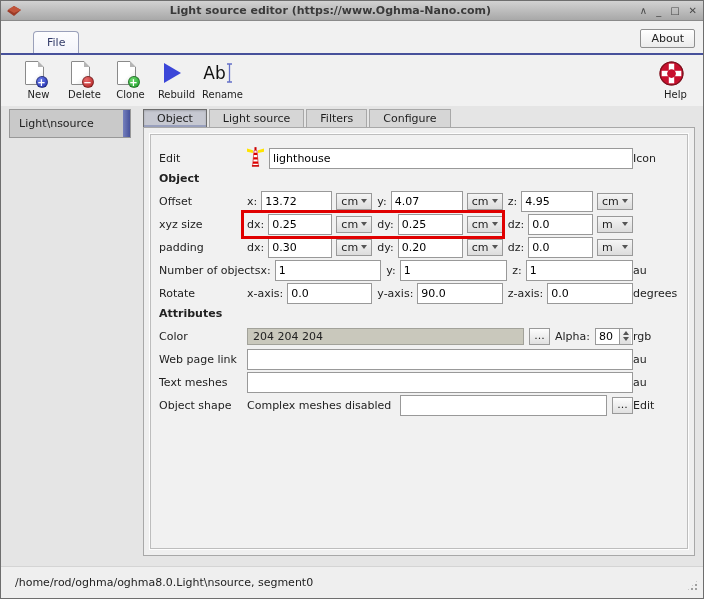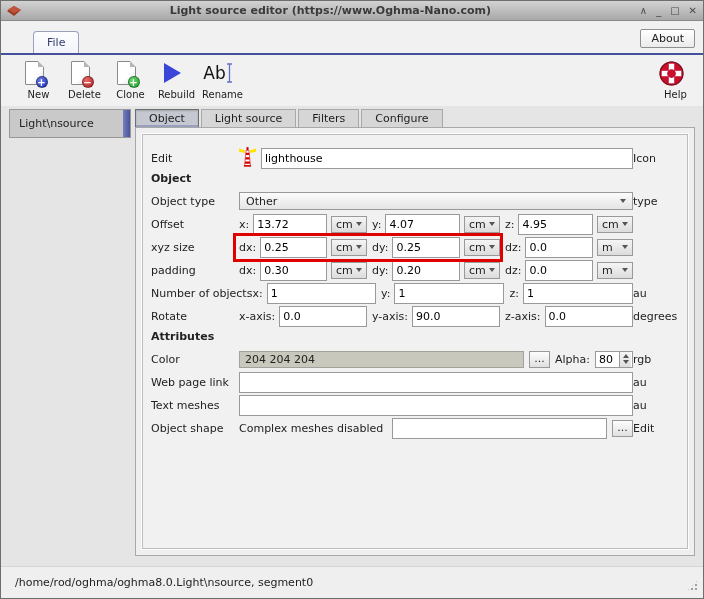--- a/index.html
+++ b/index.html
@@ -87,21 +87,21 @@
   .badge.blue  { background: radial-gradient(circle at 35% 30%, #6b7de8, #1f2db0); }
   .badge.red   { background: radial-gradient(circle at 35% 30%, #e86b6b, #b01f1f); }
   .badge.green { background: radial-gradient(circle at 35% 30%, #6bd86b, #1f9f2d); }
   .ab-glyph { font-size: 17px; color: #111; line-height: 20px; }
   
   .content {
     flex: 1; min-height: 0;
     background: #e5e5e5;
     display: flex;
     padding: 3px 8px 10px 8px;
-    gap: 4px;
+    gap: 12px;
   }
   .sidebar { flex: 0 0 122px; }
   .side-item {
     height: 29px;
     background: #c9c9c9;
     border: 1px solid #989898;
     display: flex; align-items: center;
     padding-left: 9px;
     position: relative;
   }
@@ -323,30 +323,20 @@
                   <rect x="5.8" y="22.2" width="8.4" height="1.8" fill="#cc0000"></rect>
                 </svg>
               </span>
               <input class="txt" type="text" value="lighthouse" style="">
             </span>
             <span class="ftail">Icon</span>
           </div>
 
           <div class="fsection">Object</div>
 
-          <div class="frow">
-            <span class="flabel">Object type</span>
-            <span class="fcontent">
-              <span class="select">
-                <span>Other</span>
-                <span class="darr"></span>
-              </span>
-            </span>
-            <span class="ftail">type</span>
-          </div>
 
           <div class="frow">
             <span class="flabel">Offset</span>
             <span class="fcontent">
               <span class="group">
                 <span class="sublab">x:</span>
                 <input class="txt" type="text" value="13.72" style="">
                 <span class="unit">
                     <span>cm</span>
                     <span class="darr"></span>

